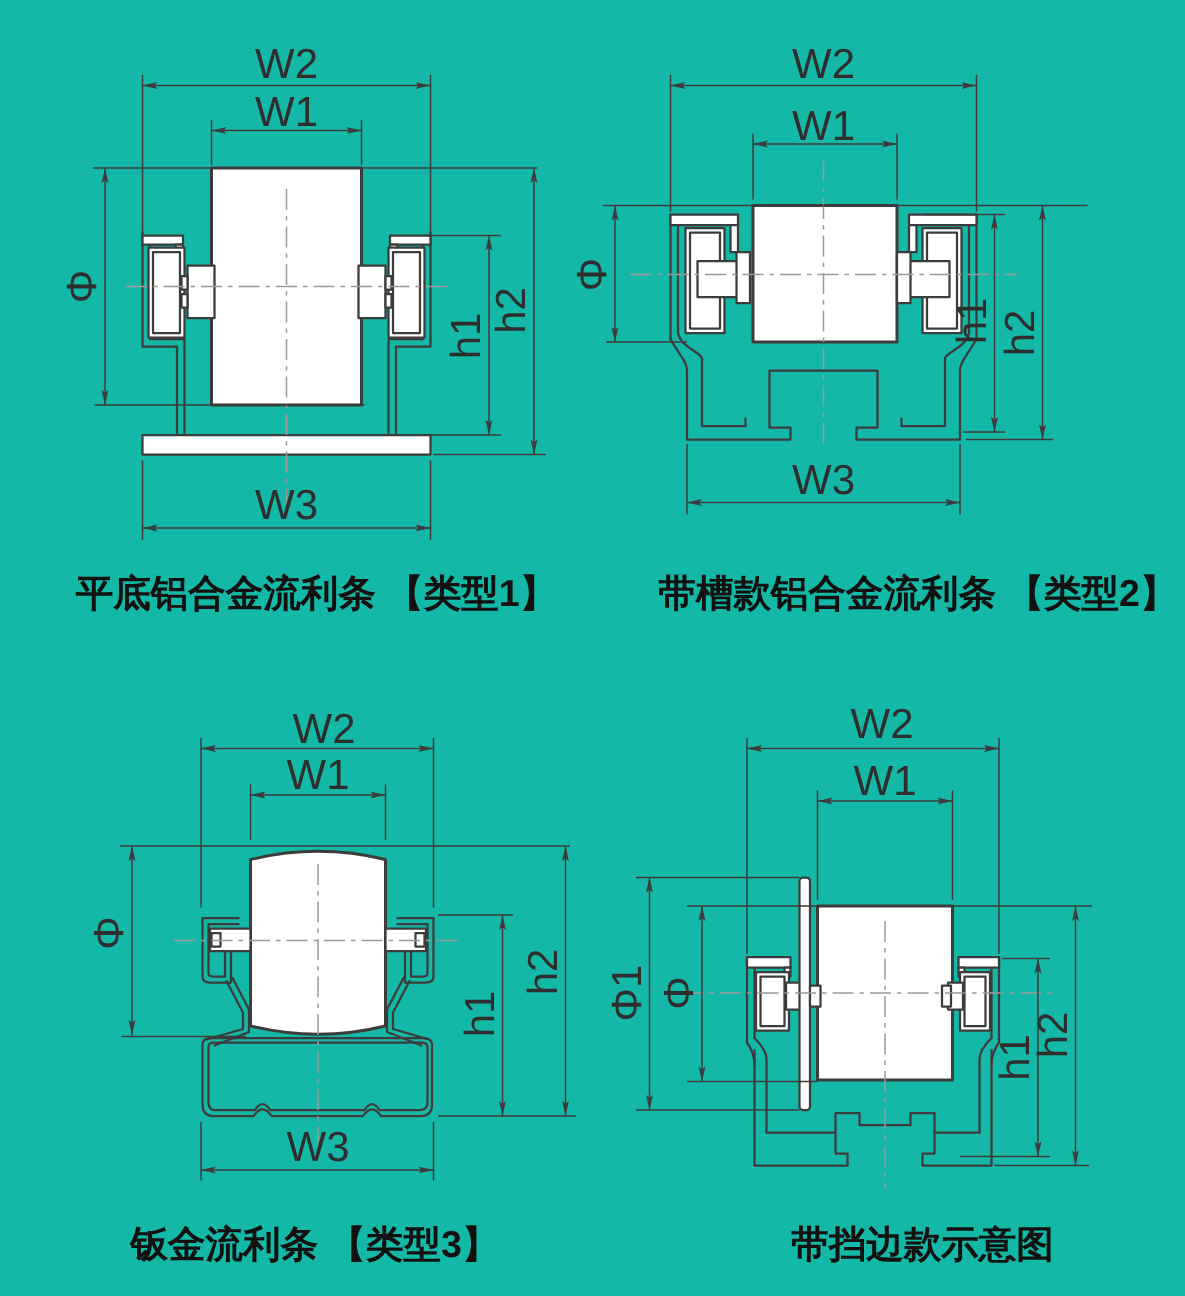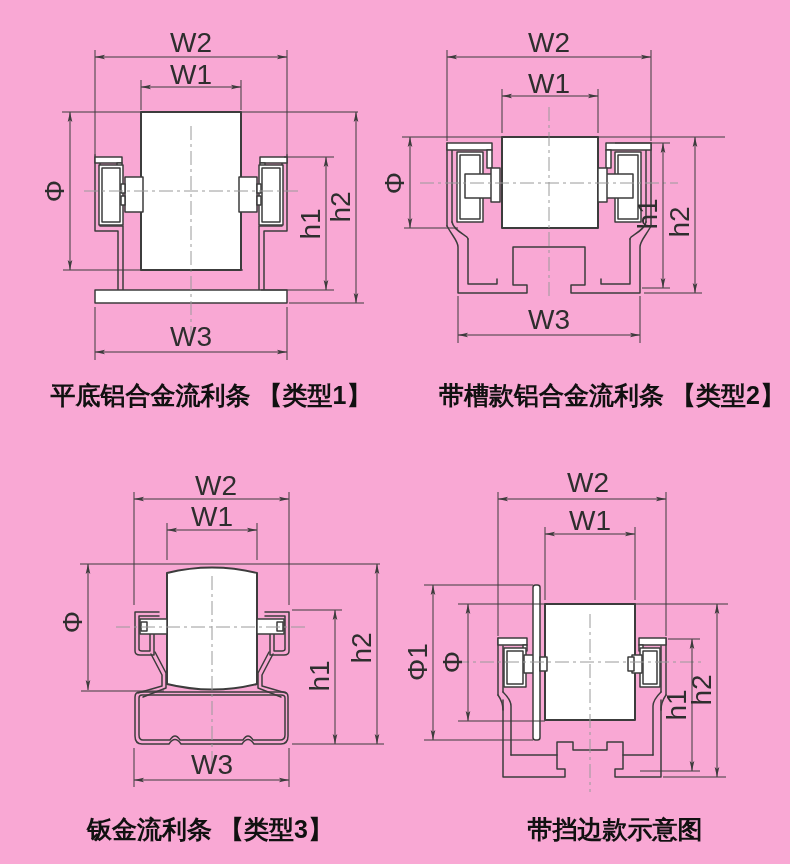--- a/index.html
+++ b/index.html
@@ -1,16 +1,16 @@
 <!DOCTYPE html>
 <html><head>
 <meta charset="utf-8">
 <style>
   html,body{margin:0;padding:0;background:#ffffff;}
-  #sheet{position:relative;width:790px;height:864px;background:#f9a8d4;overflow:hidden;
+  #sheet{position:relative;width:790px;height:864px;background:#14b8a6;overflow:hidden;
          font-family:"Liberation Sans", sans-serif;}
   svg{display:block;}
   .ol  {stroke:#3c3c3c;stroke-width:1.5;fill:none;stroke-linejoin:round;stroke-linecap:round;}
   .ol2 {stroke:#3c3c3c;stroke-width:2;fill:#ffffff;stroke-linejoin:round;}
   .part{stroke:#3c3c3c;stroke-width:1.5;fill:#ffffff;stroke-linejoin:round;}
   .thin{stroke:#3c3c3c;stroke-width:1;fill:none;}
   .dim {stroke:#3c3c3c;stroke-width:1;fill:none;}
   .cl  {stroke:#9a9a9a;stroke-width:1;fill:none;stroke-dasharray:14 4 3 4;}
   text.lbl{font-size:28px;fill:#2e2e2e;text-anchor:middle;}
   text.cap{font-size:25px;font-weight:700;fill:#111111;text-anchor:middle;}

